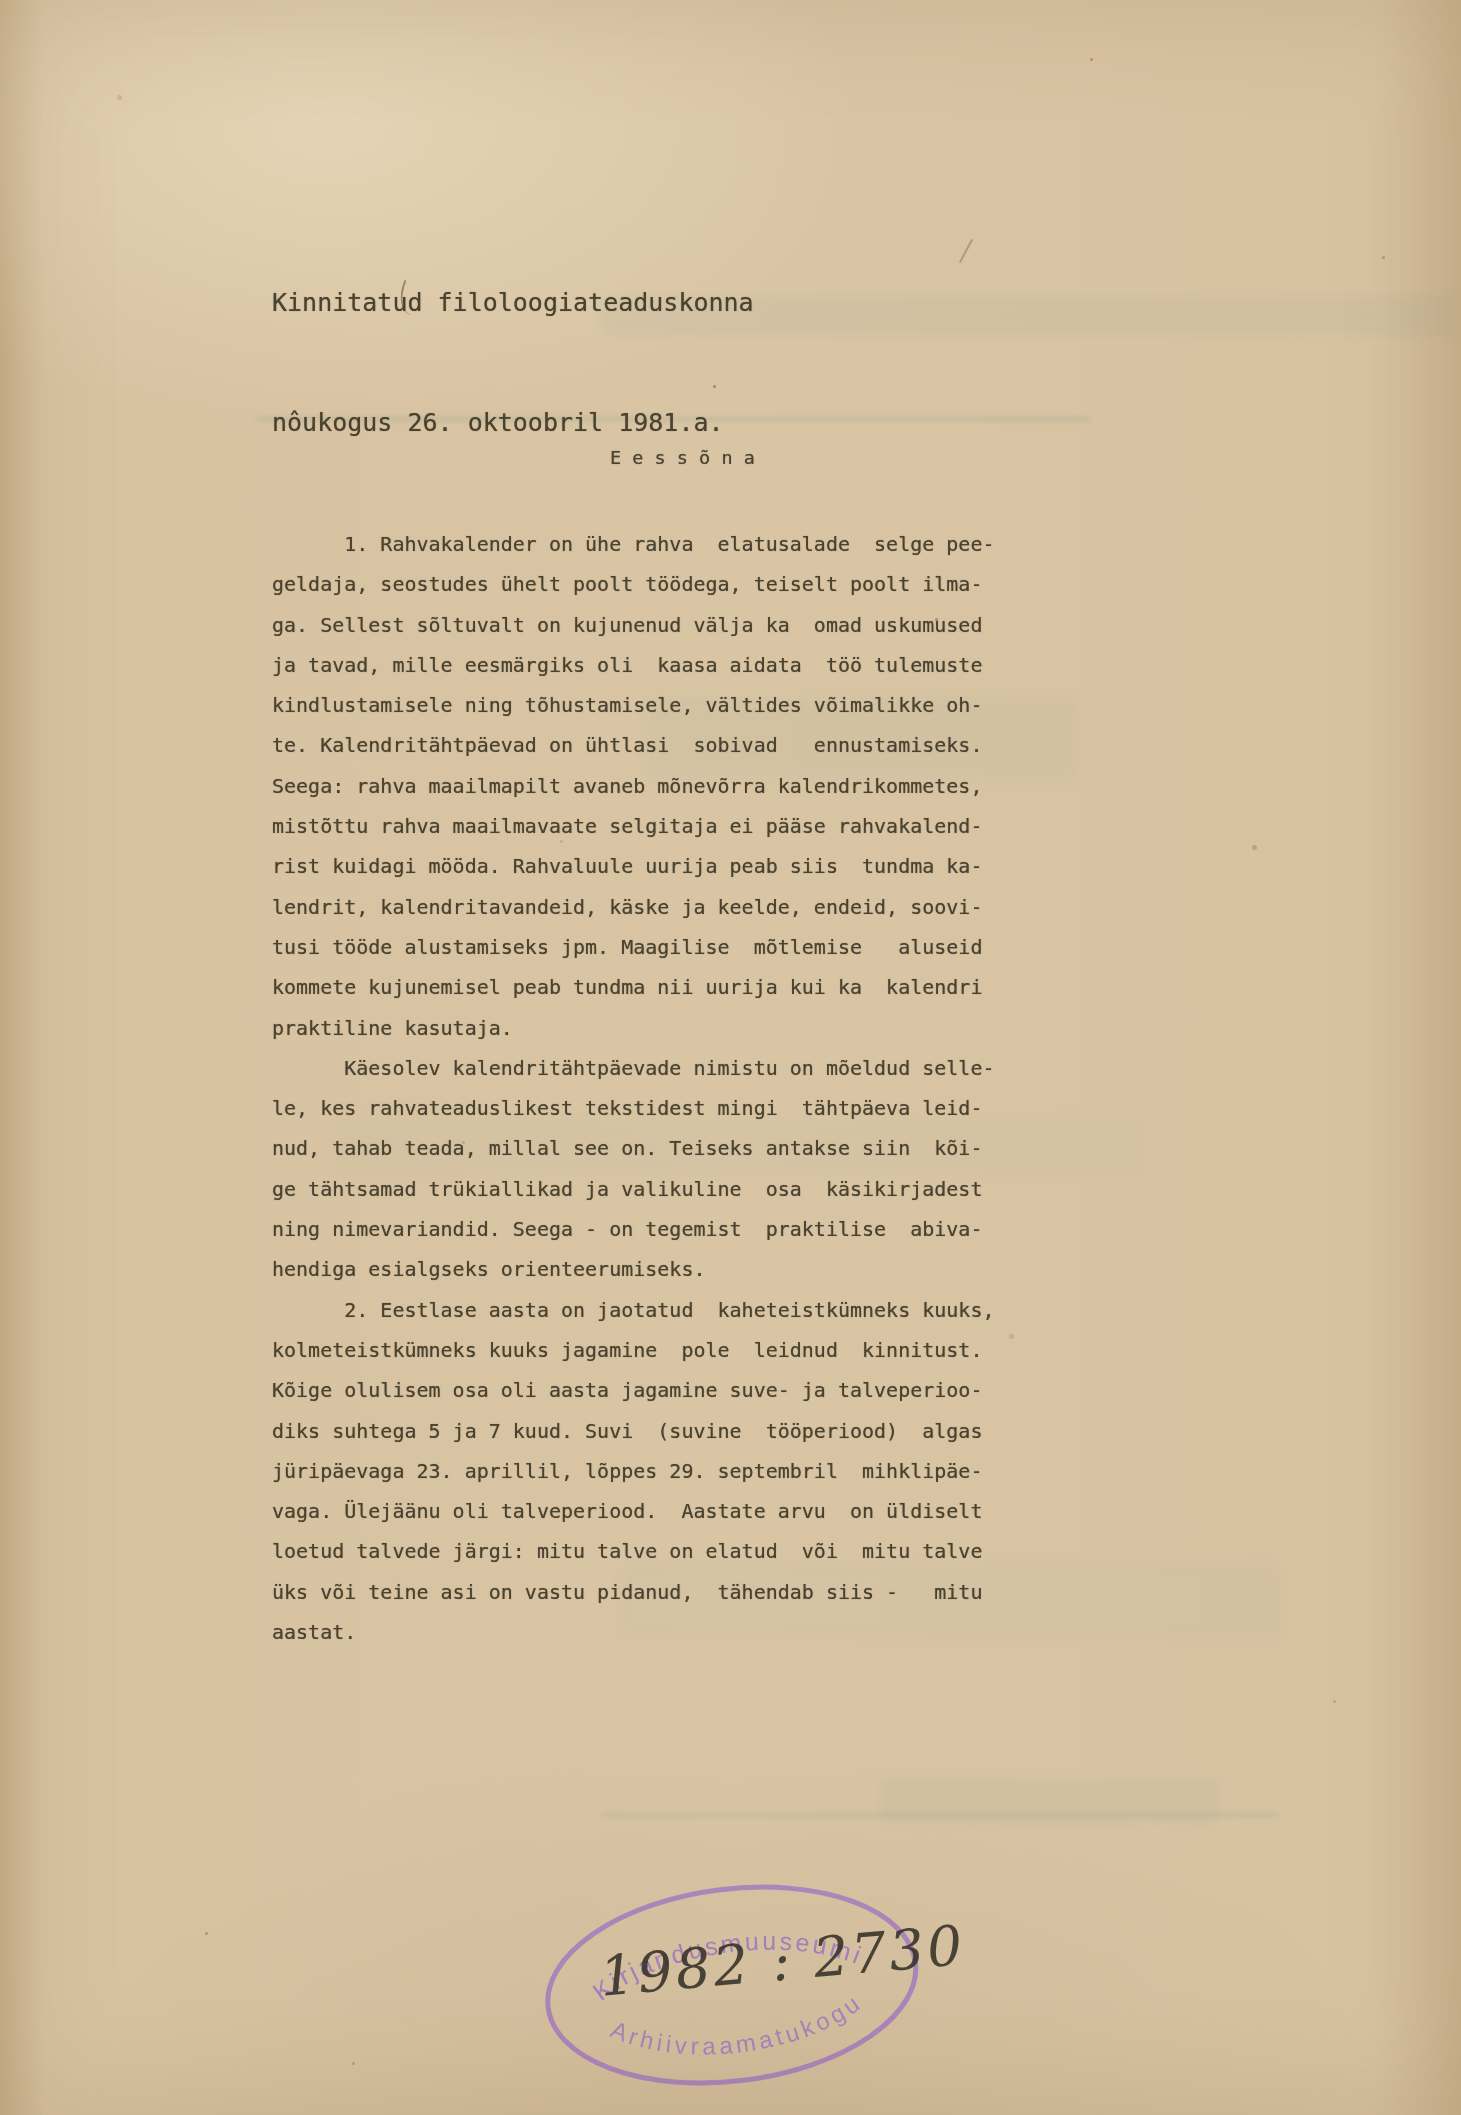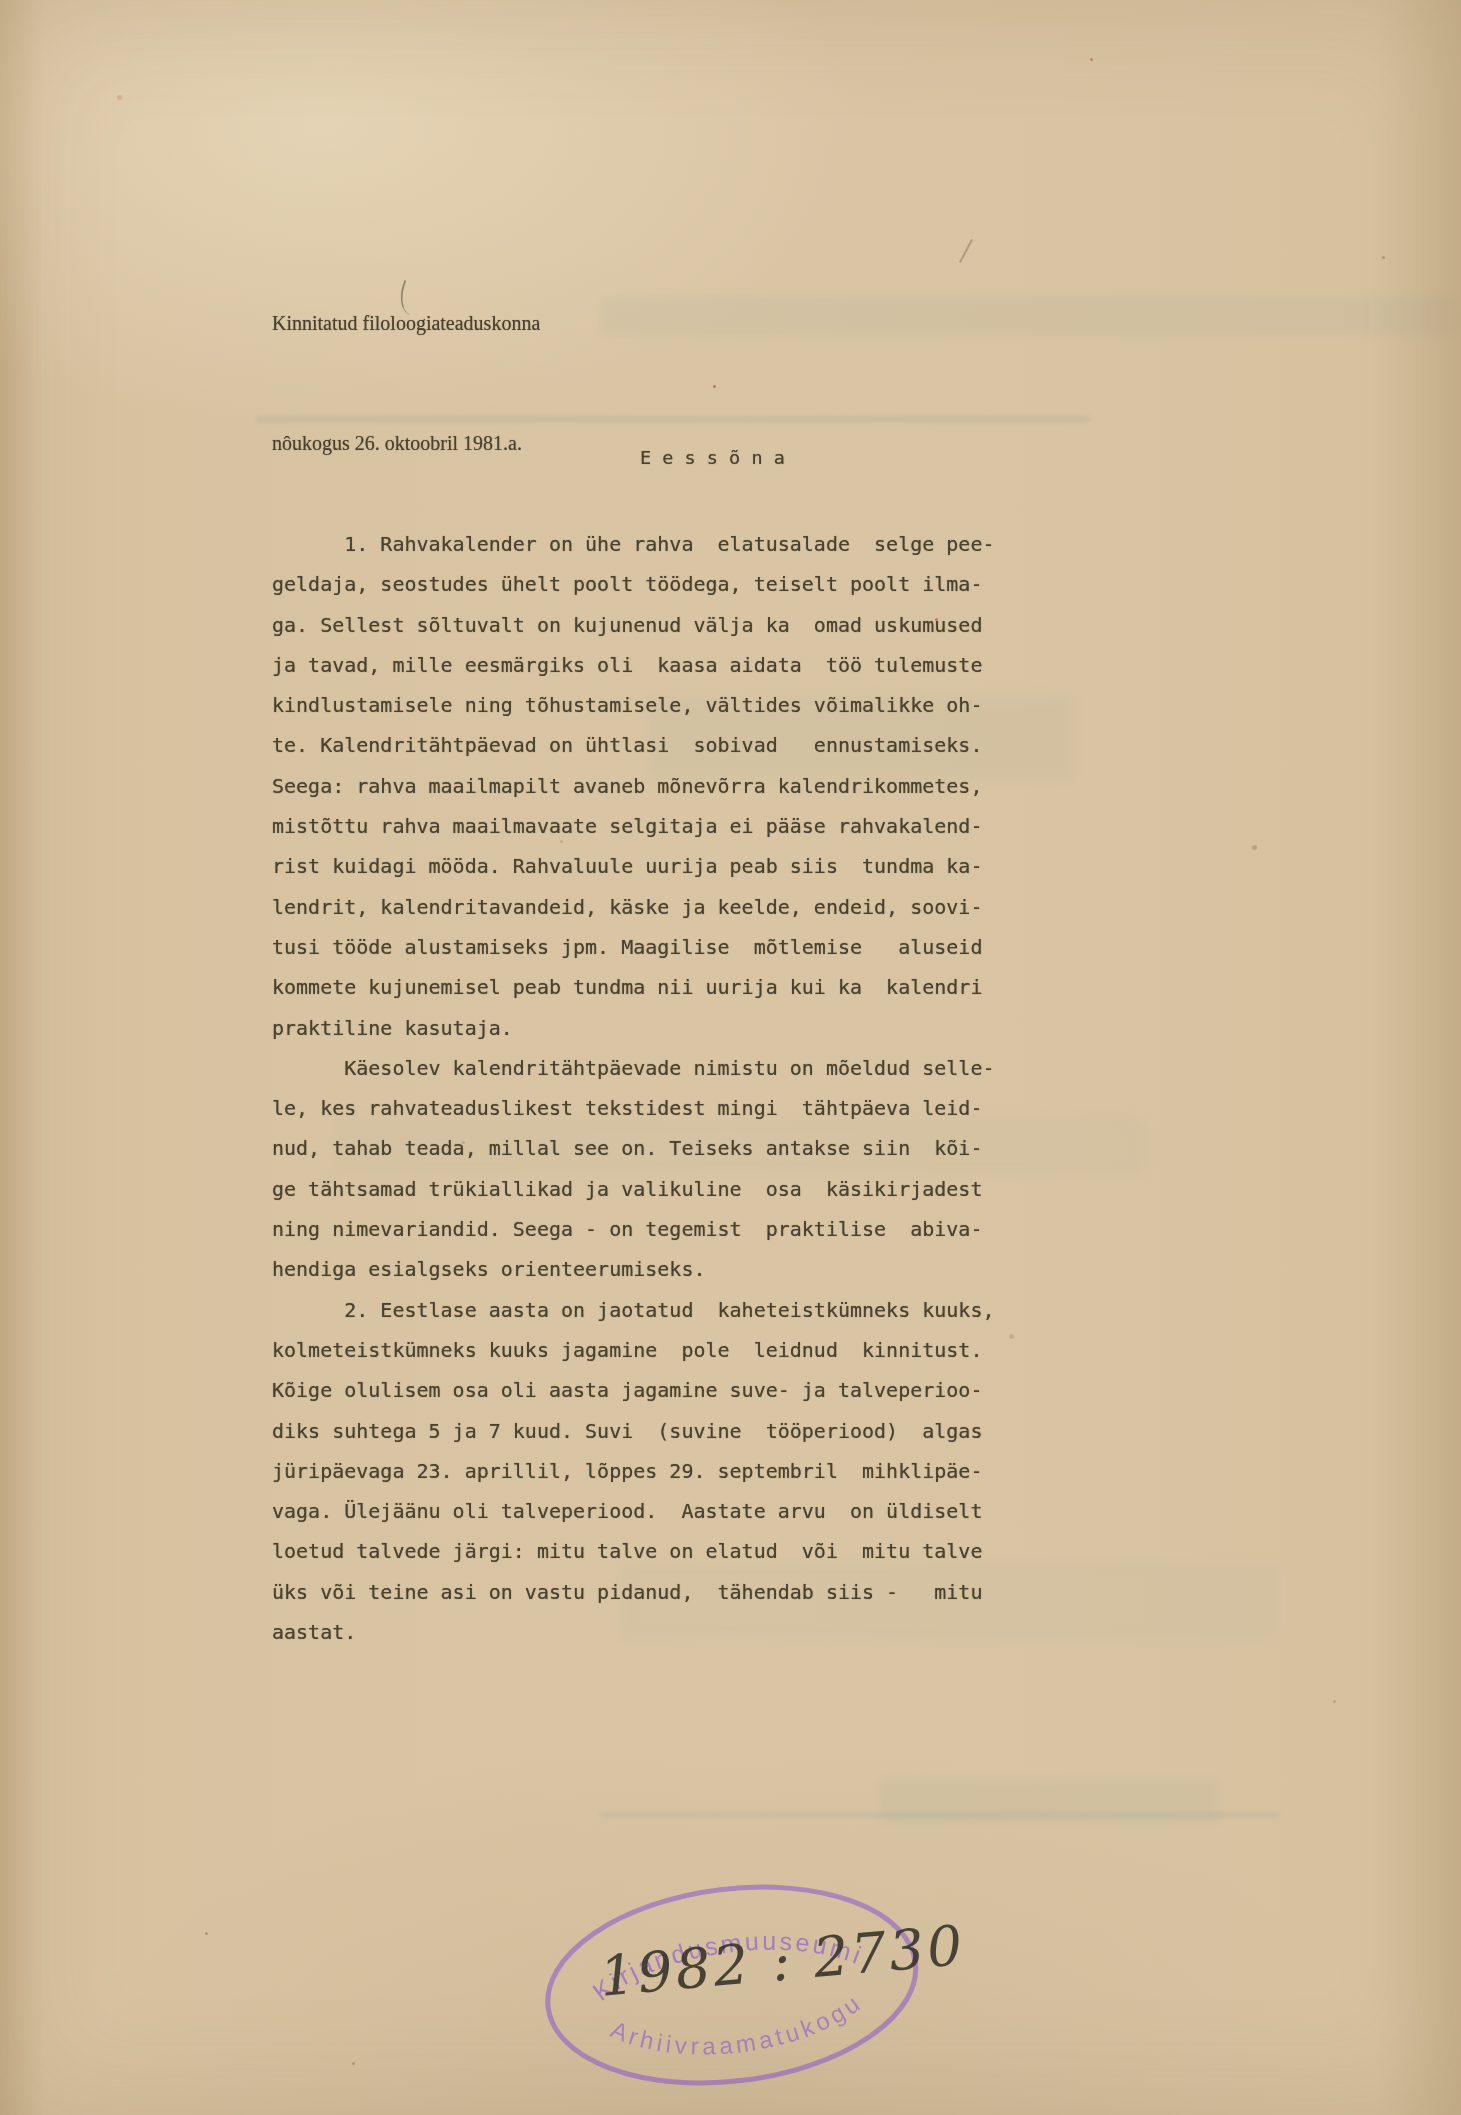--- a/index.html
+++ b/index.html
@@ -16,22 +16,22 @@
   }
   .page::after{ 
     content:"";position:absolute;inset:0;pointer-events:none;
     box-shadow:inset 0 0 120px rgba(120,92,58,.18);
   }
   .type{
     font-family:"DejaVu Sans Mono", "Liberation Mono", monospace;
     color:#49422f;
     text-shadow:0 0 1px rgba(74,64,48,.65);
   }
-  .approval{position:absolute;left:272px;top:223px;font-size:20px;line-height:40px;white-space:pre;font-family:Liberation Serif, serif;}
-  .doc-title{position:absolute;left:610px;top:444px;font-size:18.5px;line-height:28px;white-space:pre;margin-left:30px;}
+  .approval{position:absolute;left:272px;top:203px;font-size:25px;line-height:40px;white-space:pre;}
+  .doc-title{position:absolute;left:610px;top:444px;font-size:18.5px;line-height:28px;white-space:pre;}
   .body-block{position:absolute;left:272px;top:524px;}
   .para{margin:0;font-family:inherit;font-size:20px;line-height:40.3px;white-space:pre;}
   
   .ghost{position:absolute;background:rgba(126,152,139,.6);filter:blur(4px);border-radius:6px;pointer-events:none;}
   
   .speckles{position:absolute;left:0;top:0;width:3px;height:3px;border-radius:50%;
     box-shadow:
       1090px 58px 0 0 rgba(167,60,40,.45),
       713px 385px 0 0 rgba(170,55,40,.55),
       935px 618px 0 0 rgba(160,60,45,.5),

